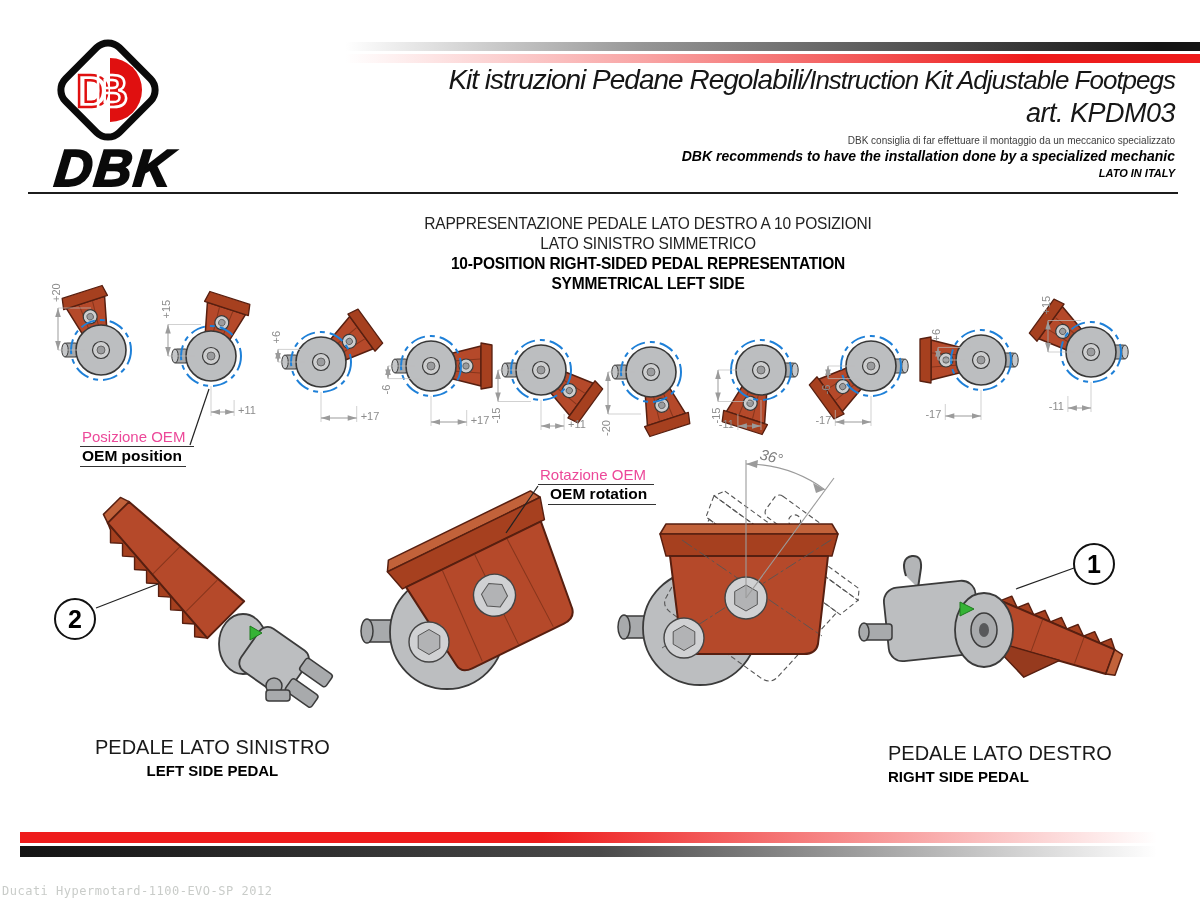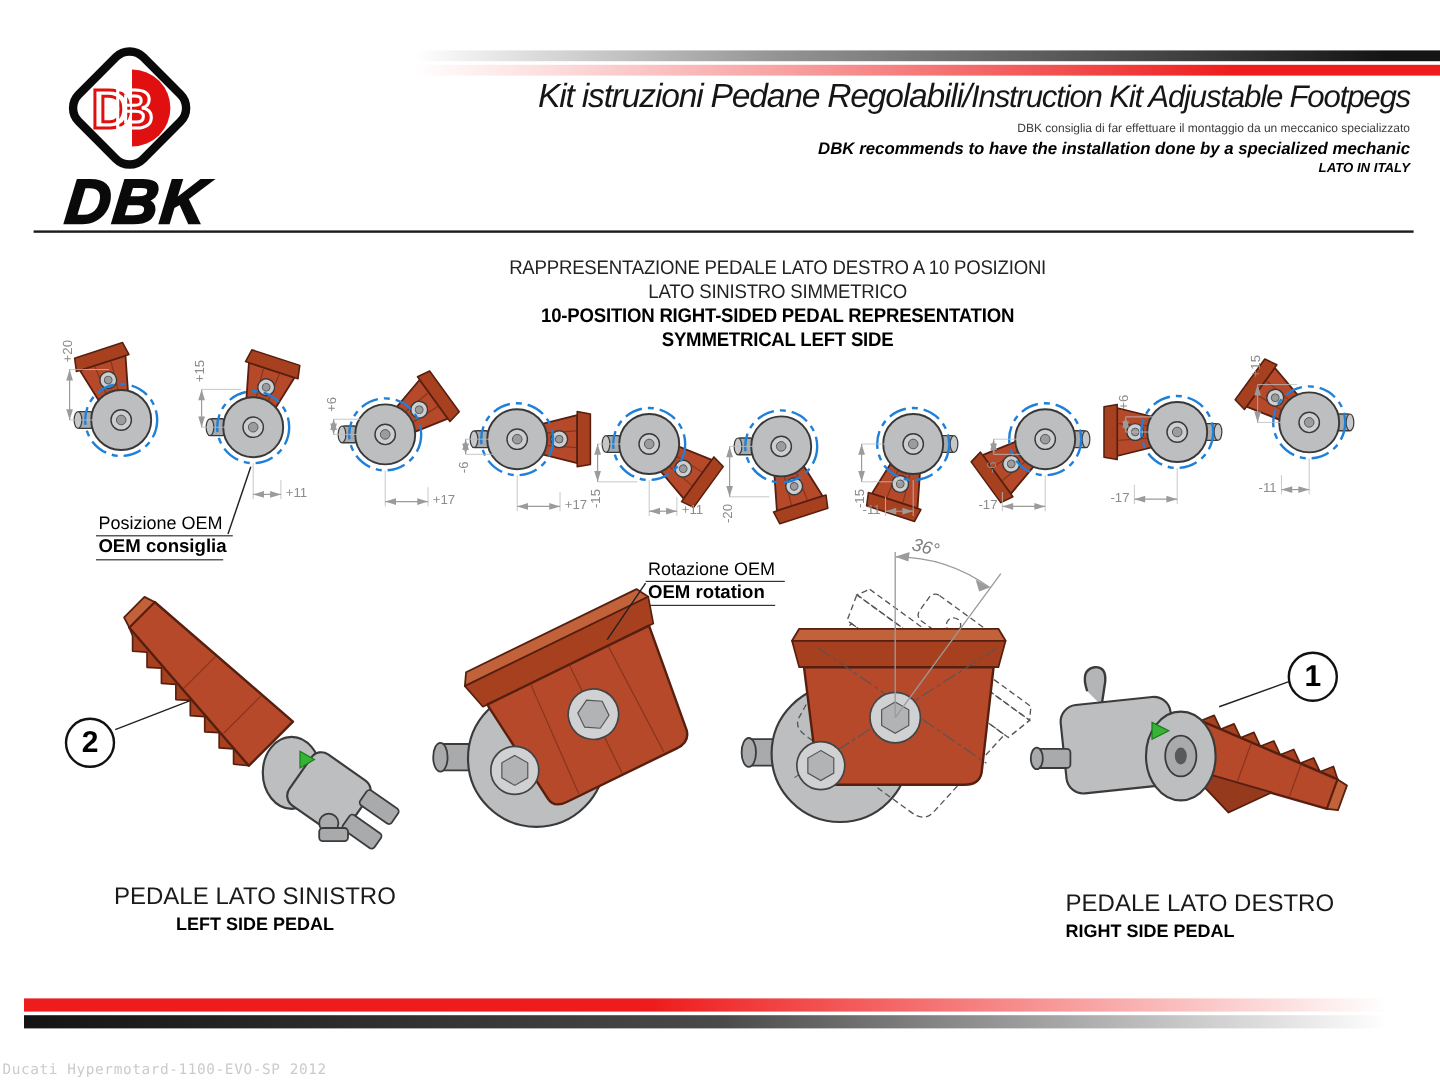--- a/index.html
+++ b/index.html
@@ -35,21 +35,21 @@
   .heading .b{font-weight:bold;color:#000;}
 
   
   .pp-row{position:absolute;left:45px;top:284px;display:flex;}
   .pp-cell{width:110px;height:140px;flex:0 0 auto;}
   svg{font-family:inherit;overflow:visible;}
 
   
   .callout{position:absolute;white-space:nowrap;}
   .co-line{border-bottom:1.4px solid #333;padding:0 6px 1px 2px;}
-  .co-it{font-size:15px;color:#000000;}
+  .co-it{font-size:15px;color:#ec4899;}
   .co-en{font-size:15.5px;font-weight:bold;color:#000;}
   .angle-label{position:absolute;left:760px;top:448px;font-size:15px;font-style:italic;
     color:#7d7d7d;transform:rotate(14deg);}
 
   
   .balloon{position:absolute;width:38px;height:38px;border:2.5px solid #111;border-radius:50%;
     background:#fff;display:flex;align-items:center;justify-content:center;
     font-size:25px;font-weight:bold;color:#000;}
 
   
@@ -89,20 +89,21 @@
   <svg style="position:absolute;left:40px;top:26px;" width="160" height="170" viewBox="0 0 160 170">
     <rect x="30" y="26" width="76" height="76" rx="16" fill="#ffffff" stroke="#0a0a0a" stroke-width="7" transform="rotate(45 68 64)"></rect>
     <path d="M70,32 A32,32 0 0 1 70,96 Z" fill="#e01010"></path>
     <text x="36" y="81" font-size="46" font-weight="bold" fill="#ffffff" stroke="#e01010" stroke-width="2.5">D</text>
     <text x="55" y="81" font-size="46" font-weight="bold" fill="none" stroke="#ffffff" stroke-width="2.5">B</text>
     <text x="30" y="160" font-size="52" font-weight="bold" font-style="italic" fill="#0a0a0a" stroke="#0a0a0a" stroke-width="2" transform="skewX(-6)" letter-spacing="2">DBK</text>
   </svg>
 
   <div class="title-block">
     <div class="t1"><span class="it">Kit istruzioni Pedane Regolabili/</span><span class="en">Instruction Kit Adjustable Footpegs</span></div>
+    <div class="t-art">art. KPDM03</div>
     <div class="t-note-it">DBK consiglia di far effettuare il montaggio da un meccanico specializzato</div>
     <div class="t-note-en">DBK recommends to have the installation done by a specialized mechanic</div>
     <div class="t-made">LATO IN ITALY</div>
   </div>
 
   <div class="heading">
     <div>RAPPRESENTAZIONE PEDALE LATO DESTRO A 10 POSIZIONI</div>
     <div>LATO SINISTRO SIMMETRICO</div>
     <div class="b">10-POSITION RIGHT-SIDED PEDAL REPRESENTATION</div>
     <div class="b">SYMMETRICAL LEFT SIDE</div>
@@ -374,26 +375,26 @@
           <line x1="32.9" y1="110" x2="32.9" y2="126" stroke="#bdbdbd" stroke-width="0.7"></line>
           <line x1="56" y1="122" x2="32.9" y2="122" stroke="#9b9b9b" stroke-width="1"></line>
           <polygon points="32.9,122 41.9,119.2 41.9,124.8" fill="#9b9b9b"></polygon>
           <polygon points="56,122 47,124.8 47,119.2" fill="#9b9b9b"></polygon>
           <text x="28.9" y="124" fill="#8c8c8c" font-size="11" text-anchor="end">-11</text>
         </svg></div>
     </div>
 
   <div class="callout" style="left:80px;top:428px;">
     <div class="co-line co-it" style="width:106px;">Posizione OEM</div>
-    <div class="co-line co-en" style="width:98px;">OEM consiglia</div>
+    <div class="co-line co-en" style="width:98px;">OEM position</div>
   </div>
 
   <div class="callout" style="left:538px;top:466px;">
     <div class="co-line co-it" style="width:108px;">Rotazione OEM</div>
-    <div class="co-line co-en" style="width:100px;">OEM rotation</div>
+    <div class="co-line co-en" style="width:100px;margin-left:10px;">OEM rotation</div>
   </div>
 
   <div class="angle-label">36°</div>
 
   <svg class="big-draw" style="left:78px;top:486px;" width="250" height="235" viewBox="0 0 250 235">
     <g transform="translate(152,138) rotate(-135)">
       <path class="orangeDark" d="M6,-26 L16,-34 L25,-25 L34,-33 L43,-24 L52,-32 L61,-23 L70,-31 L79,-22 L88,-30 L97,-21 L106,-29 L115,-20 L124,-28 L133,-19 L142,-27 L151,-18 L158,-15 L6,-26 Z"></path>
       <path class="orange" d="M6,-26 L158,-15 L158,15 L6,26 Z"></path>
       <path class="orangeLight" d="M158,-15 L167,-12 L167,12 L158,15 Z"></path>
       <line class="seam" x1="40" y1="-22" x2="40" y2="22"></line>

